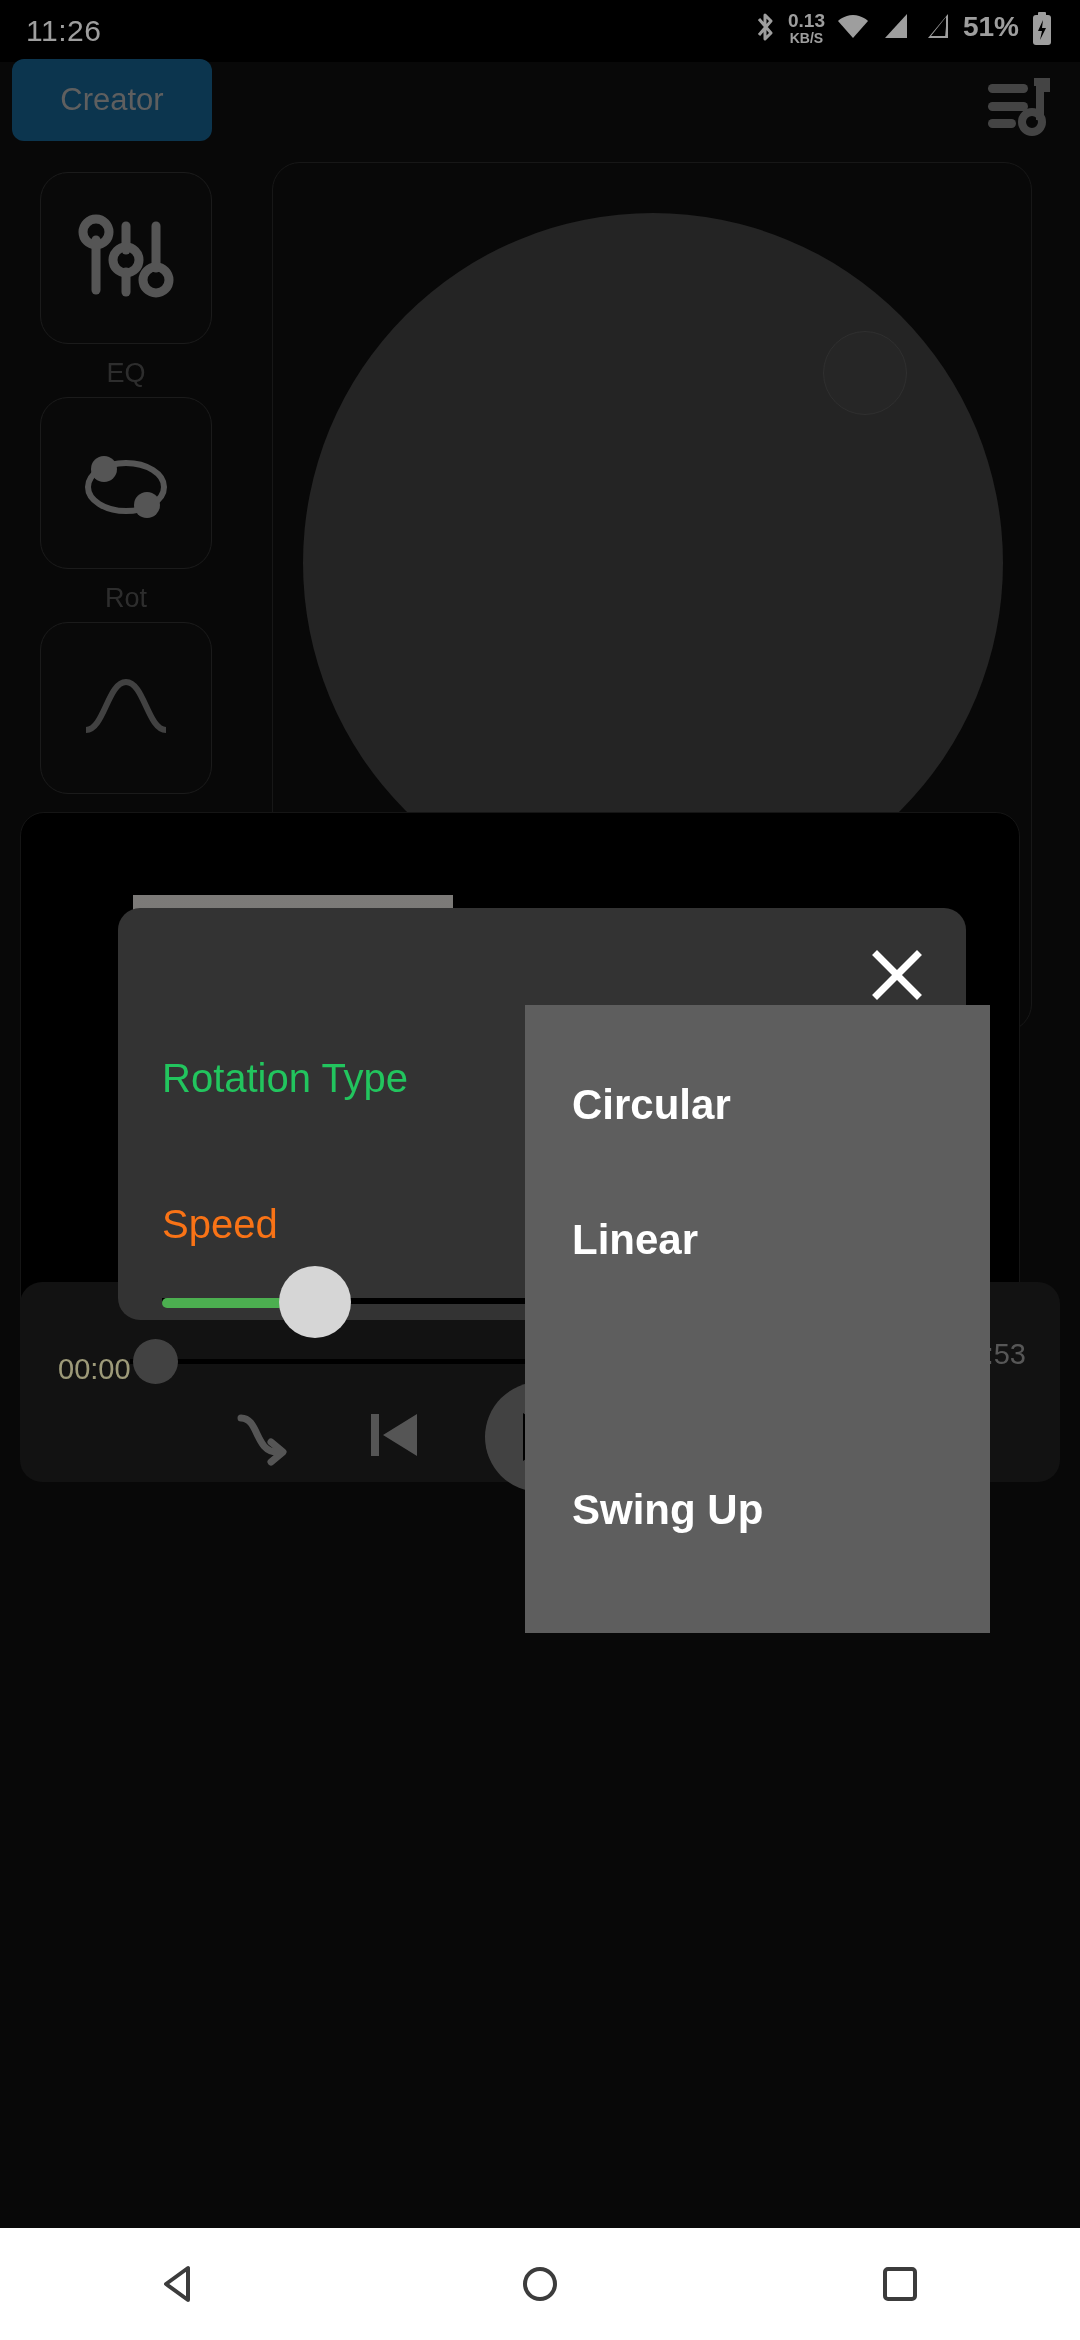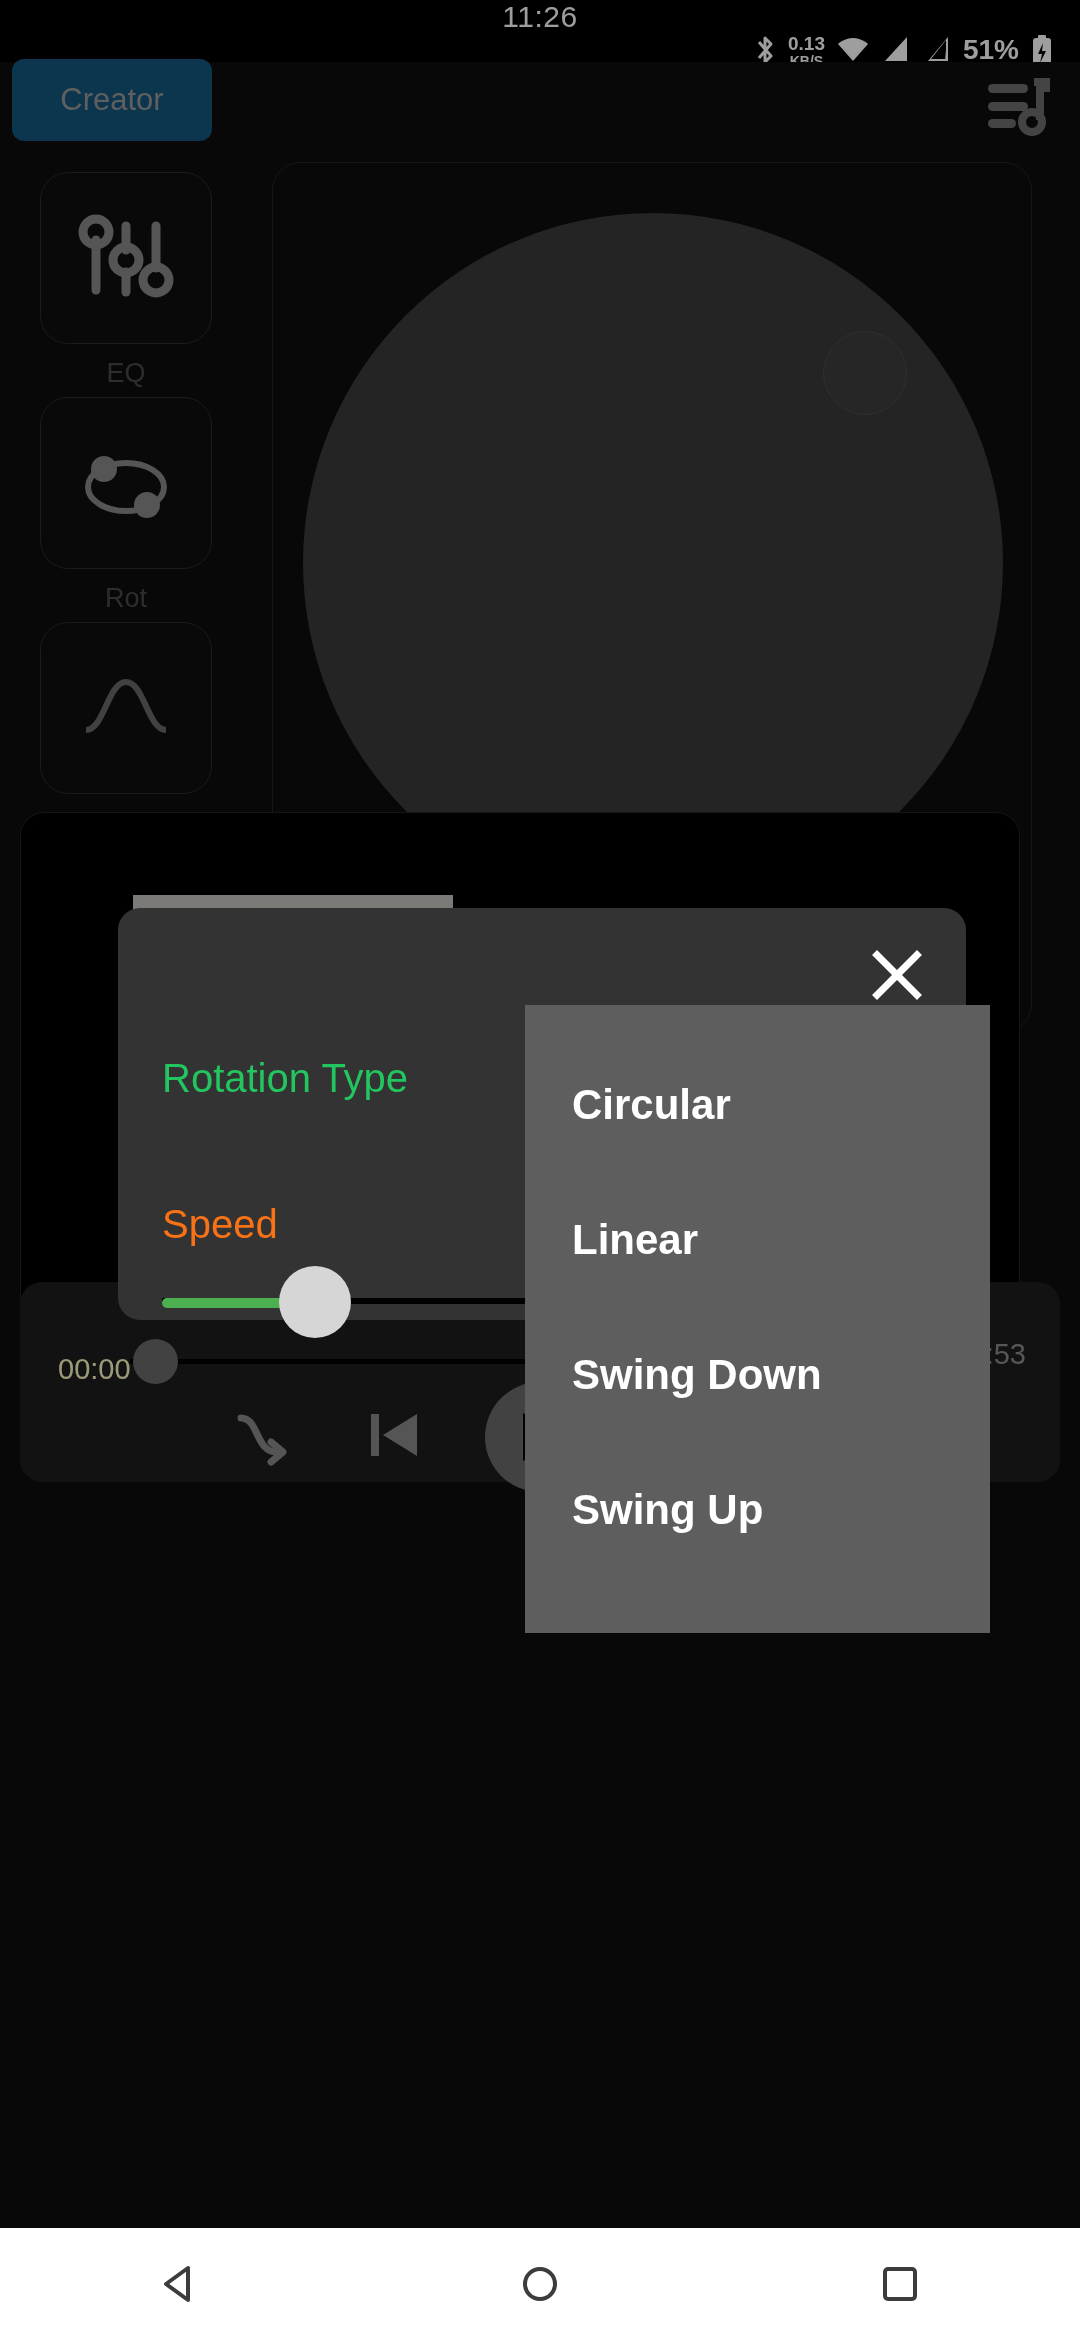--- a/index.html
+++ b/index.html
@@ -8,22 +8,21 @@
     width:1080px; height:2340px;
     font-family:"Liberation Sans", sans-serif;
     position:relative; overflow:hidden;
     color:#fff;
   }
 
   
   #status-bar{
     position:absolute; left:0; top:0; width:1080px; height:62px;
     background:#000; display:flex; align-items:center;
-    padding:0 26px;
-    flex-direction:column;
+    padding:8px 26px;
   }
   #status-clock{ font-size:30px; color:#fff; letter-spacing:.5px; }
   #status-right{ margin-left:auto; display:flex; gap:11px; }
   .net-speed{ display:flex; flex-direction:column; align-items:center; line-height:1; }
   .net-speed .v{ font-size:19px; font-weight:bold; }
   .net-speed .u{ font-size:14px; font-weight:bold; margin-top:1px; }
   .batt-pct{ font-size:28px; font-weight:bold; }
 
   
   #app-bar{
@@ -362,21 +361,20 @@
   <div id="rotation-type-label">Rotation Type</div>
   <div id="speed-label">Speed</div>
   <div id="speed-track-bg"></div>
   <div id="speed-track-fill"></div>
   <div id="speed-thumb"></div>
 </div>
 
 <div id="rotation-dropdown">
   <div class="dropdown-item" style="top:76px;">Circular</div>
   <div class="dropdown-item" style="top:211px;">Linear</div>
-  <div class="dropdown-item" style="top:346px;">Swing Down</div>
   <div class="dropdown-item" style="top:481px;">Swing Up</div>
 </div>
 
 <div id="nav-bar">
   <div class="nav-btn">
     <svg width="44" height="44" viewBox="0 0 44 44">
         <path d="M30 6 V38 L8 22 Z" fill="none" stroke="#3c3c3c" stroke-width="4" stroke-linejoin="round"></path>
       </svg>
   </div>
   <div class="nav-btn">

